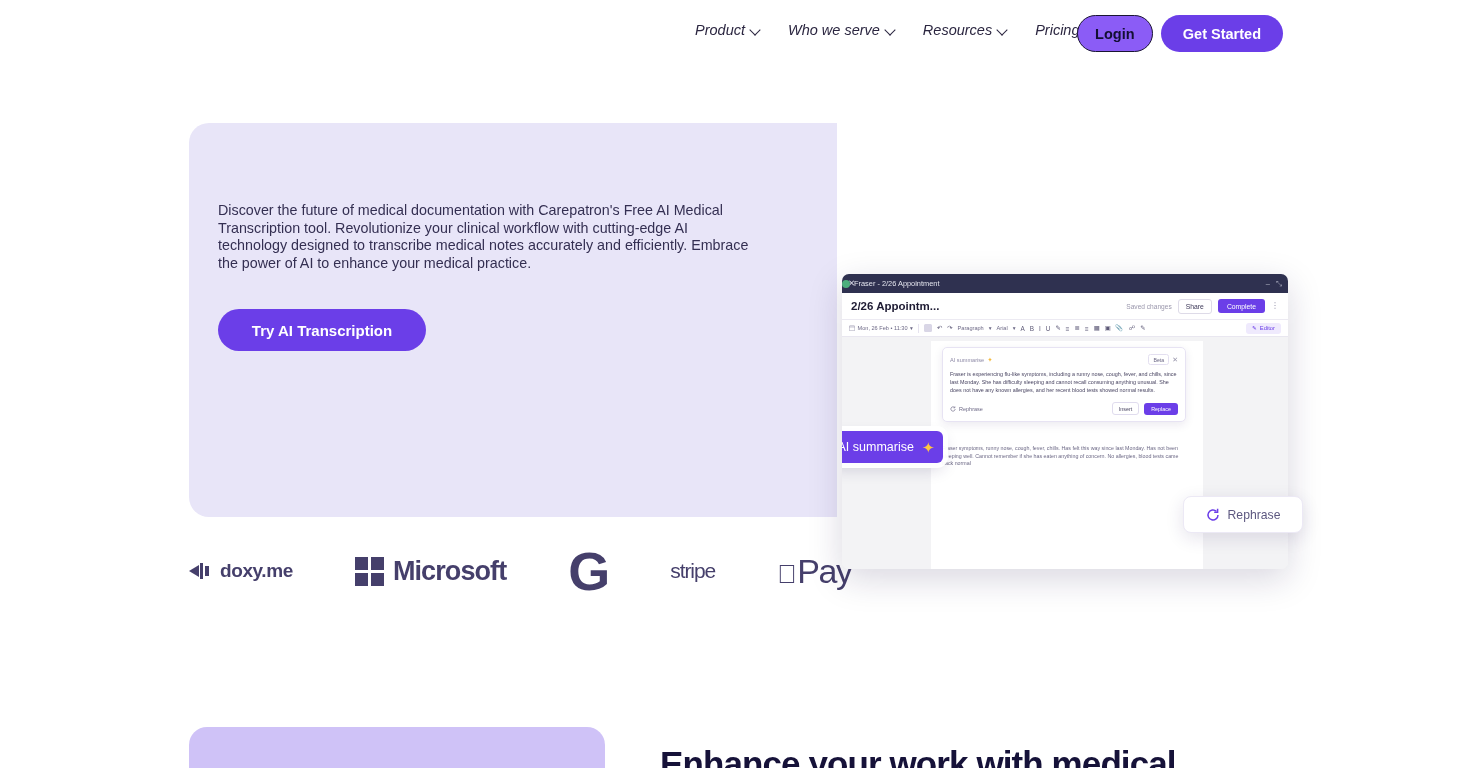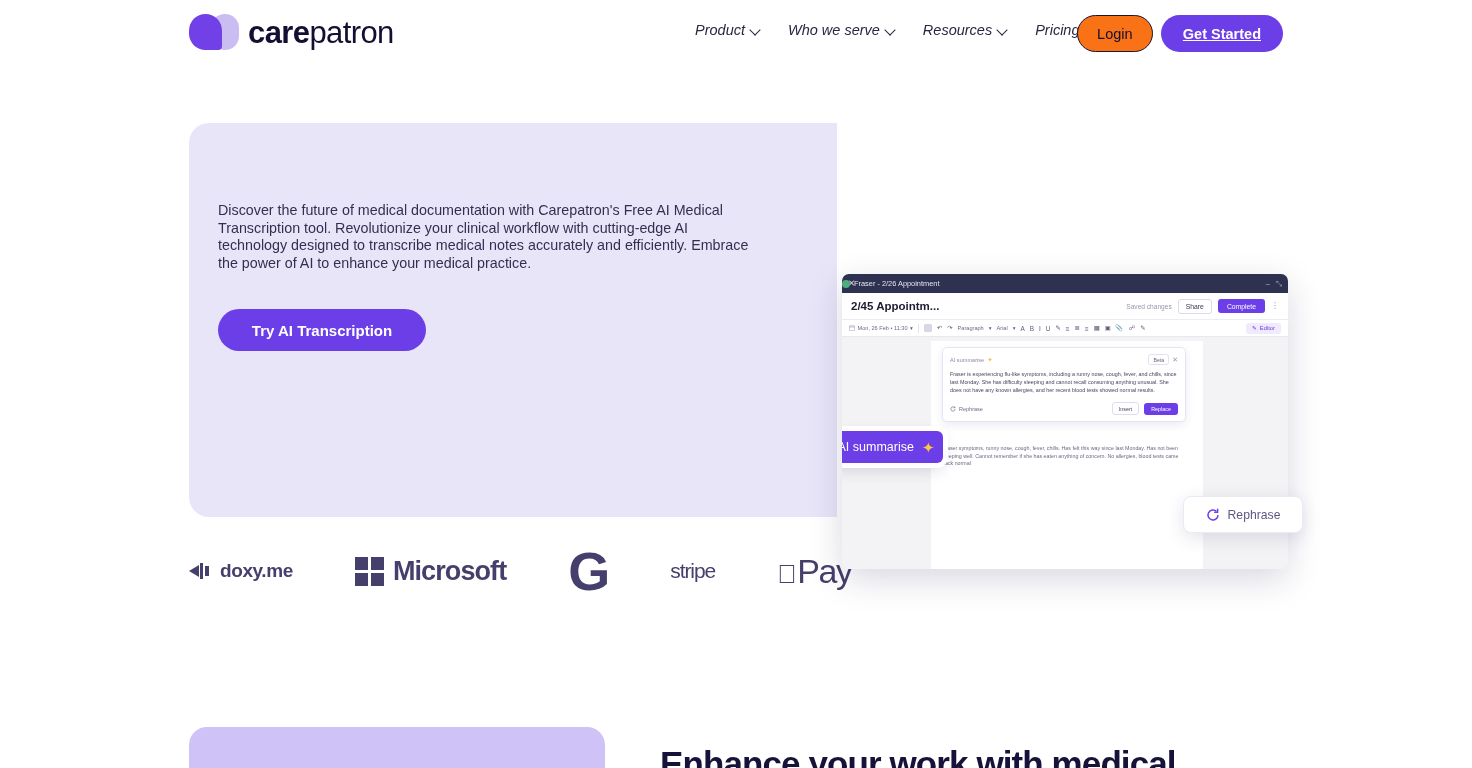--- a/index.html
+++ b/index.html
@@ -37,27 +37,27 @@
   }
   .chev { width: 9px; height: 9px; position: relative; display: inline-block; }
   .chev::before {
     content: ""; position: absolute; left: 0; top: 0;
     width: 7px; height: 7px; border-right: 1.6px solid #2b2640; border-bottom: 1.6px solid #2b2640;
     transform: rotate(45deg);
   }
   .nav-actions { position: absolute; right: 189px; top: 15px; display: flex; align-items: center; gap: 8px; }
   .btn-login {
     width: 76px; height: 37px; border-radius: 20px; border: 1.3px solid #1a1533;
-    background: #f97316; color: #130f33; font-size: 14.5px; font-weight: 400;
+    background: #8b5cf6; color: #130f33; font-size: 14.5px; font-weight: 700;
     display: flex; align-items: center; justify-content: center; cursor: pointer;
   }
   .btn-started {
     height: 37px; padding: 0 22px; border-radius: 20px; border: none;
     background: #6b3ee8; color: #fff; font-size: 14.5px; font-weight: 700;
-    display: flex; align-items: center; justify-content: center; cursor: pointer; text-decoration: underline;
+    display: flex; align-items: center; justify-content: center; cursor: pointer;
   }
 
   
   .hero-card {
     position: absolute; left: 189px; top: 123px; width: 648px; height: 394px;
     background: #e8e5f8; border-radius: 20px 0 0 20px;
   }
   .hero-inner { position: absolute; left: 29px; top: 48px; width: 590px; }
   .hero-title {
     font-size: 50px; line-height: 57px; font-weight: 700; color: #161239;
@@ -217,27 +217,20 @@
     position: absolute; left: 660px; top: 743px; width: 640px;
     font-size: 35px; line-height: 42px; font-weight: 700;
     color: #161239; letter-spacing: -0.9px; white-space: nowrap;
   }
 </style>
 </head>
 <body>
 
 <div class="nav">
 
-  <div class="logo-wrap">
-    <div class="logo-mark">
-      <div class="blob-light"></div>
-      <div class="blob-dark"></div>
-    </div>
-    <div class="logo-text"><b>care</b><span>patron</span></div>
-  </div>
 
   <div class="nav-links">
     <div class="nav-link">
       <span>Product</span>
       <span class="chev"></span>
     </div>
     <div class="nav-link">
       <span>Who we serve</span>
       <span class="chev"></span>
     </div>
@@ -309,21 +302,21 @@
       <span class="tb-avatar"></span>
       <span class="tb-title">Fraser - 2/26 Appointment</span>
     </div>
     <div class="tb-right">
       <span>‒</span>
       <span>⤡</span>
     </div>
   </div>
 
   <div class="app-header">
-    <span class="app-doc-title">2/45 Appointm...</span>
+    <span class="app-doc-title">2/26 Appointm...</span>
     <div class="app-hdr-right">
       <span class="saved-txt">Saved changes</span>
       <button class="btn-share">Share</button>
       <button class="btn-complete">Complete</button>
       <span class="kebab">⋮</span>
     </div>
   </div>
 
   <div class="app-toolbar">
     <span class="tb-chip">

